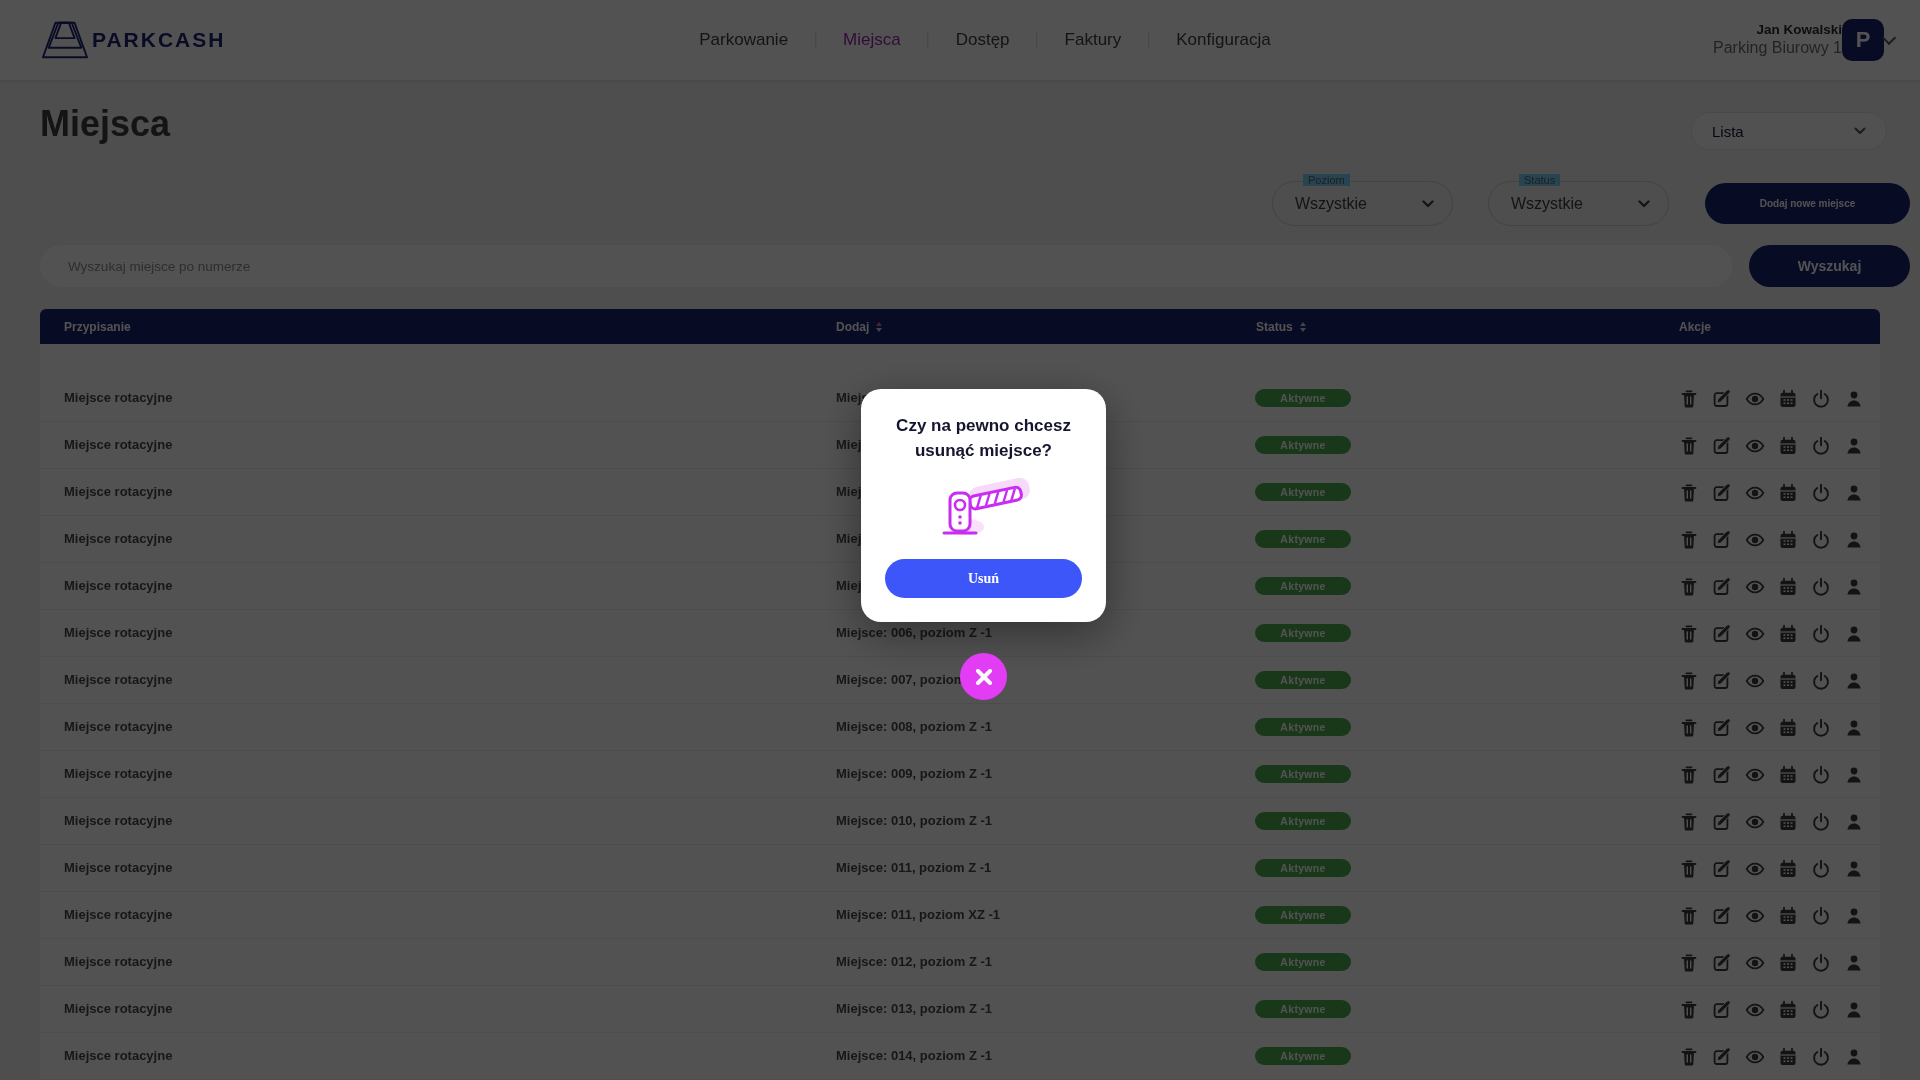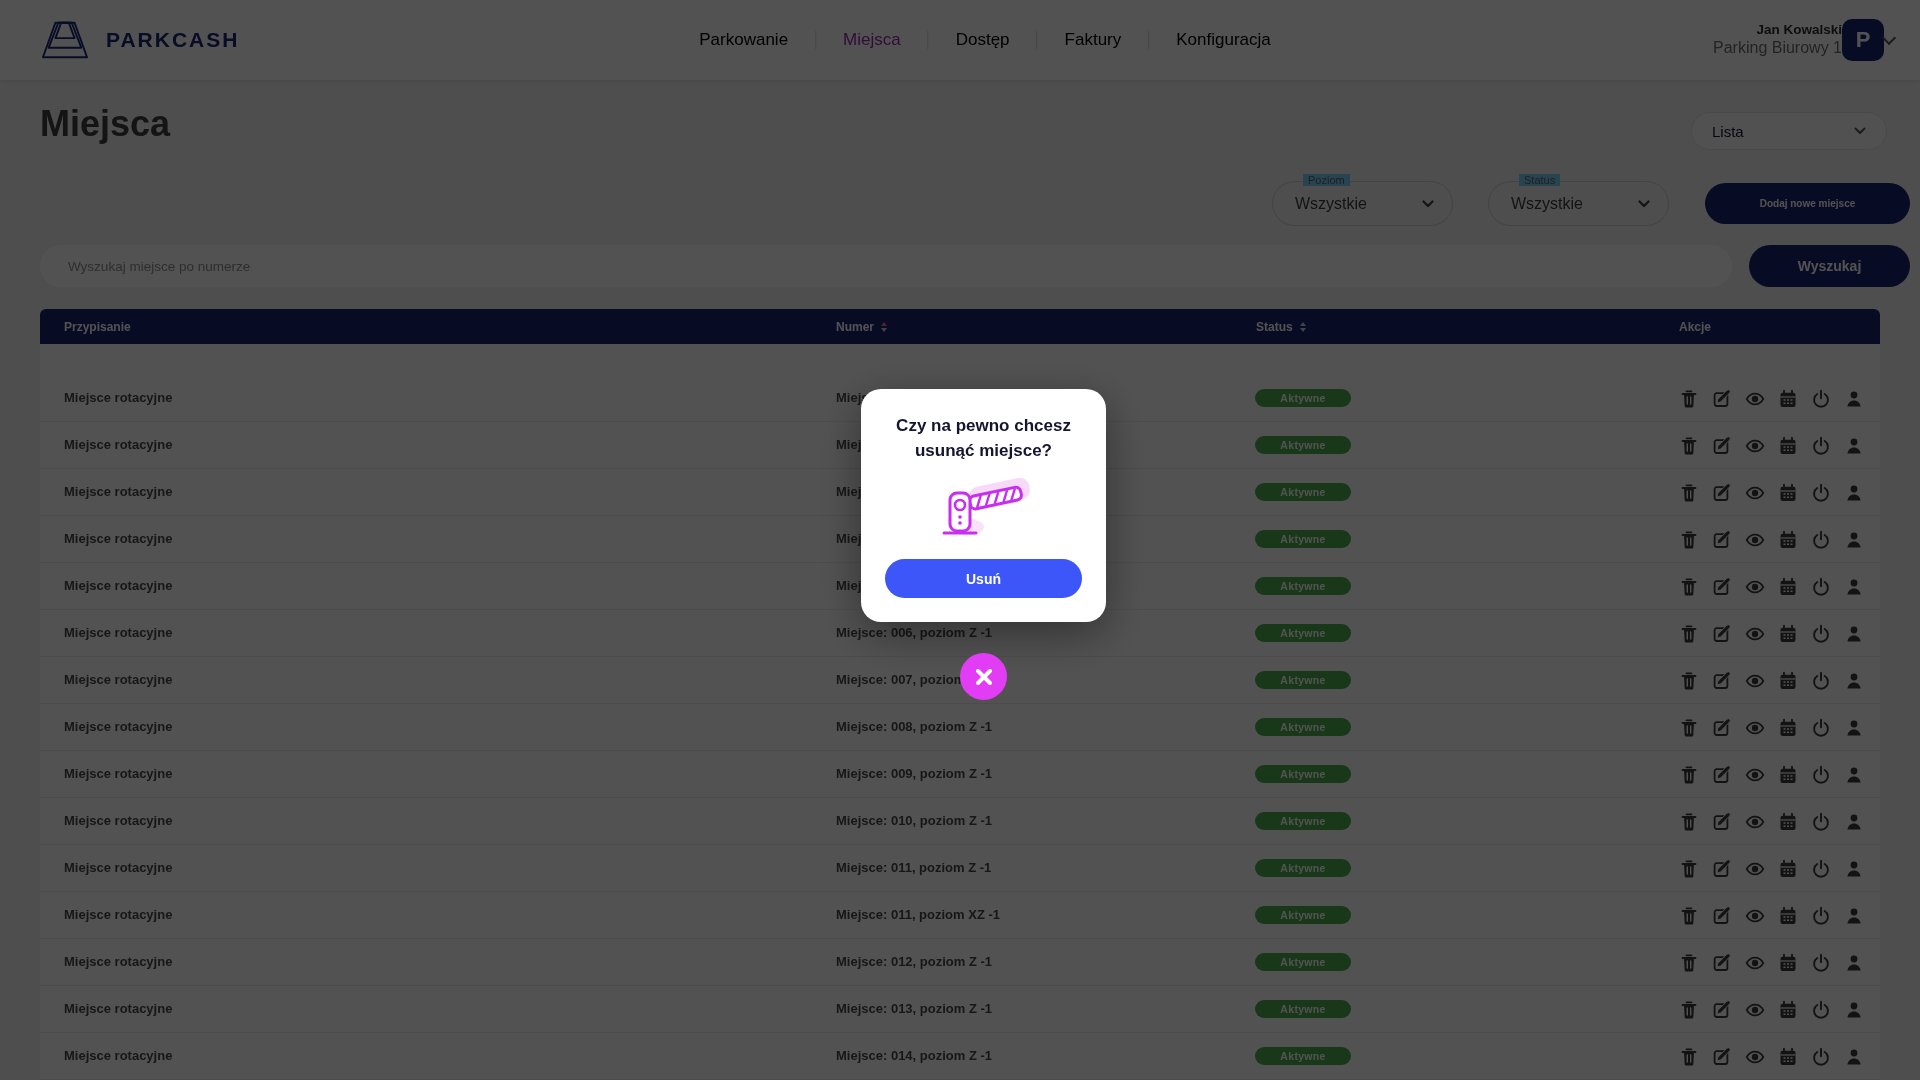--- a/index.html
+++ b/index.html
@@ -2,25 +2,25 @@
 <html><head>
 <meta charset="utf-8">
 <style>
   * { margin:0; padding:0; box-sizing:border-box; }
   html,body { width:1920px; height:1080px; overflow:hidden; }
   body { font-family:"Liberation Sans", sans-serif; background:#f1f1f2; position:relative; }
 
   
   .topbar { position:absolute; top:0; left:0; width:1920px; height:80px; background:#ffffff;
             box-shadow:0 1px 4px rgba(0,0,0,.10); z-index:1; }
-  .logo { position:absolute; left:38px; top:17px; display:flex; align-items:center; gap:14px; }
+  .logo { position:absolute; left:38px; top:17px; display:flex; align-items:center; }
   .brand-name { font-size:21px; font-weight:bold; color:#1c2674; letter-spacing:2px; }
   .nav { position:absolute; left:50%; top:0; height:80px; transform:translateX(-46%);
          display:flex; align-items:center; }
-  .nav-item { font-size:17px; color:#000000; padding:0 27px; cursor:pointer; white-space:nowrap; }
+  .nav-item { font-size:17px; color:#404040; padding:0 27px; cursor:pointer; white-space:nowrap; }
   .nav-item.active { color:#9c27b0; }
   .nav-sep { width:1px; height:18px; background:#d8d8dc; }
   .user { position:absolute; right:26px; top:19px; display:flex; align-items:center; }
   .user-text { text-align:right; line-height:1.25; }
   .user-name { font-size:13.5px; font-weight:bold; color:#2e2e2e; }
   .user-sub  { font-size:16px; color:#6e6e6e; }
   .avatar { width:42px; height:42px; border-radius:10px; background:#1a2472; color:#fff;
             font-size:22px; font-weight:bold; display:flex; align-items:center; justify-content:center; }
   .chev { width:10px; height:10px; border-right:2px solid #555; border-bottom:2px solid #555;
           transform:rotate(45deg); margin-top:-4px; }
@@ -82,21 +82,21 @@
   
   .overlay { position:fixed; left:0; top:0; width:1920px; height:1080px;
              background:rgba(0,0,0,.68); z-index:10; }
   .modal { position:fixed; left:861px; top:389px; width:245px; height:233px; background:#fff;
            border-radius:20px; z-index:11; box-shadow:0 12px 45px rgba(0,0,0,.4); text-align:center; }
   .modal-title { margin-top:25px; padding:0 18px; font-size:17px; font-weight:bold; color:#15152f;
                  line-height:1.45; }
   .modal-icon { margin-top:12px; }
   .modal-btn { position:absolute; left:24px; bottom:24px; width:197px; height:39px;
                background:#3d56fa; border:none; border-radius:20px; color:#fff; font-weight:bold;
-               font-size:14px; font-family:Liberation Sans, sans-serif; cursor:pointer; }
+               font-size:14px; font-family:Liberation Serif, serif; cursor:pointer; }
   .close-btn { position:fixed; left:960px; top:653px; width:47px; height:47px; border-radius:50%;
                background:#e23cf5; z-index:11; border:none; cursor:pointer;
                display:flex; align-items:center; justify-content:center; }
 </style>
 </head>
 <body>
 
 <div class="topbar">
   <div class="logo">
     <svg width="54" height="46" viewBox="0 0 56 48">
@@ -158,21 +158,21 @@
 
 <input class="search-input" placeholder="Wyszukaj miejsce po numerze" style="">
 <button class="search-btn">Wyszukaj</button>
 
 <div class="table">
   <div class="thead">
     <div class="th th-przypisanie">
       <span>Przypisanie</span>
     </div>
     <div class="th th-numer">
-      <span>Numer</span>
+      <span>Dodaj</span>
       <span class="sort">
         <i class="tri-up hot"></i>
           <i class="tri-down"></i>
       </span>
     </div>
     <div class="th th-status">
       <span>Status</span>
       <span class="sort">
         <i class="tri-up"></i>
           <i class="tri-down"></i>

